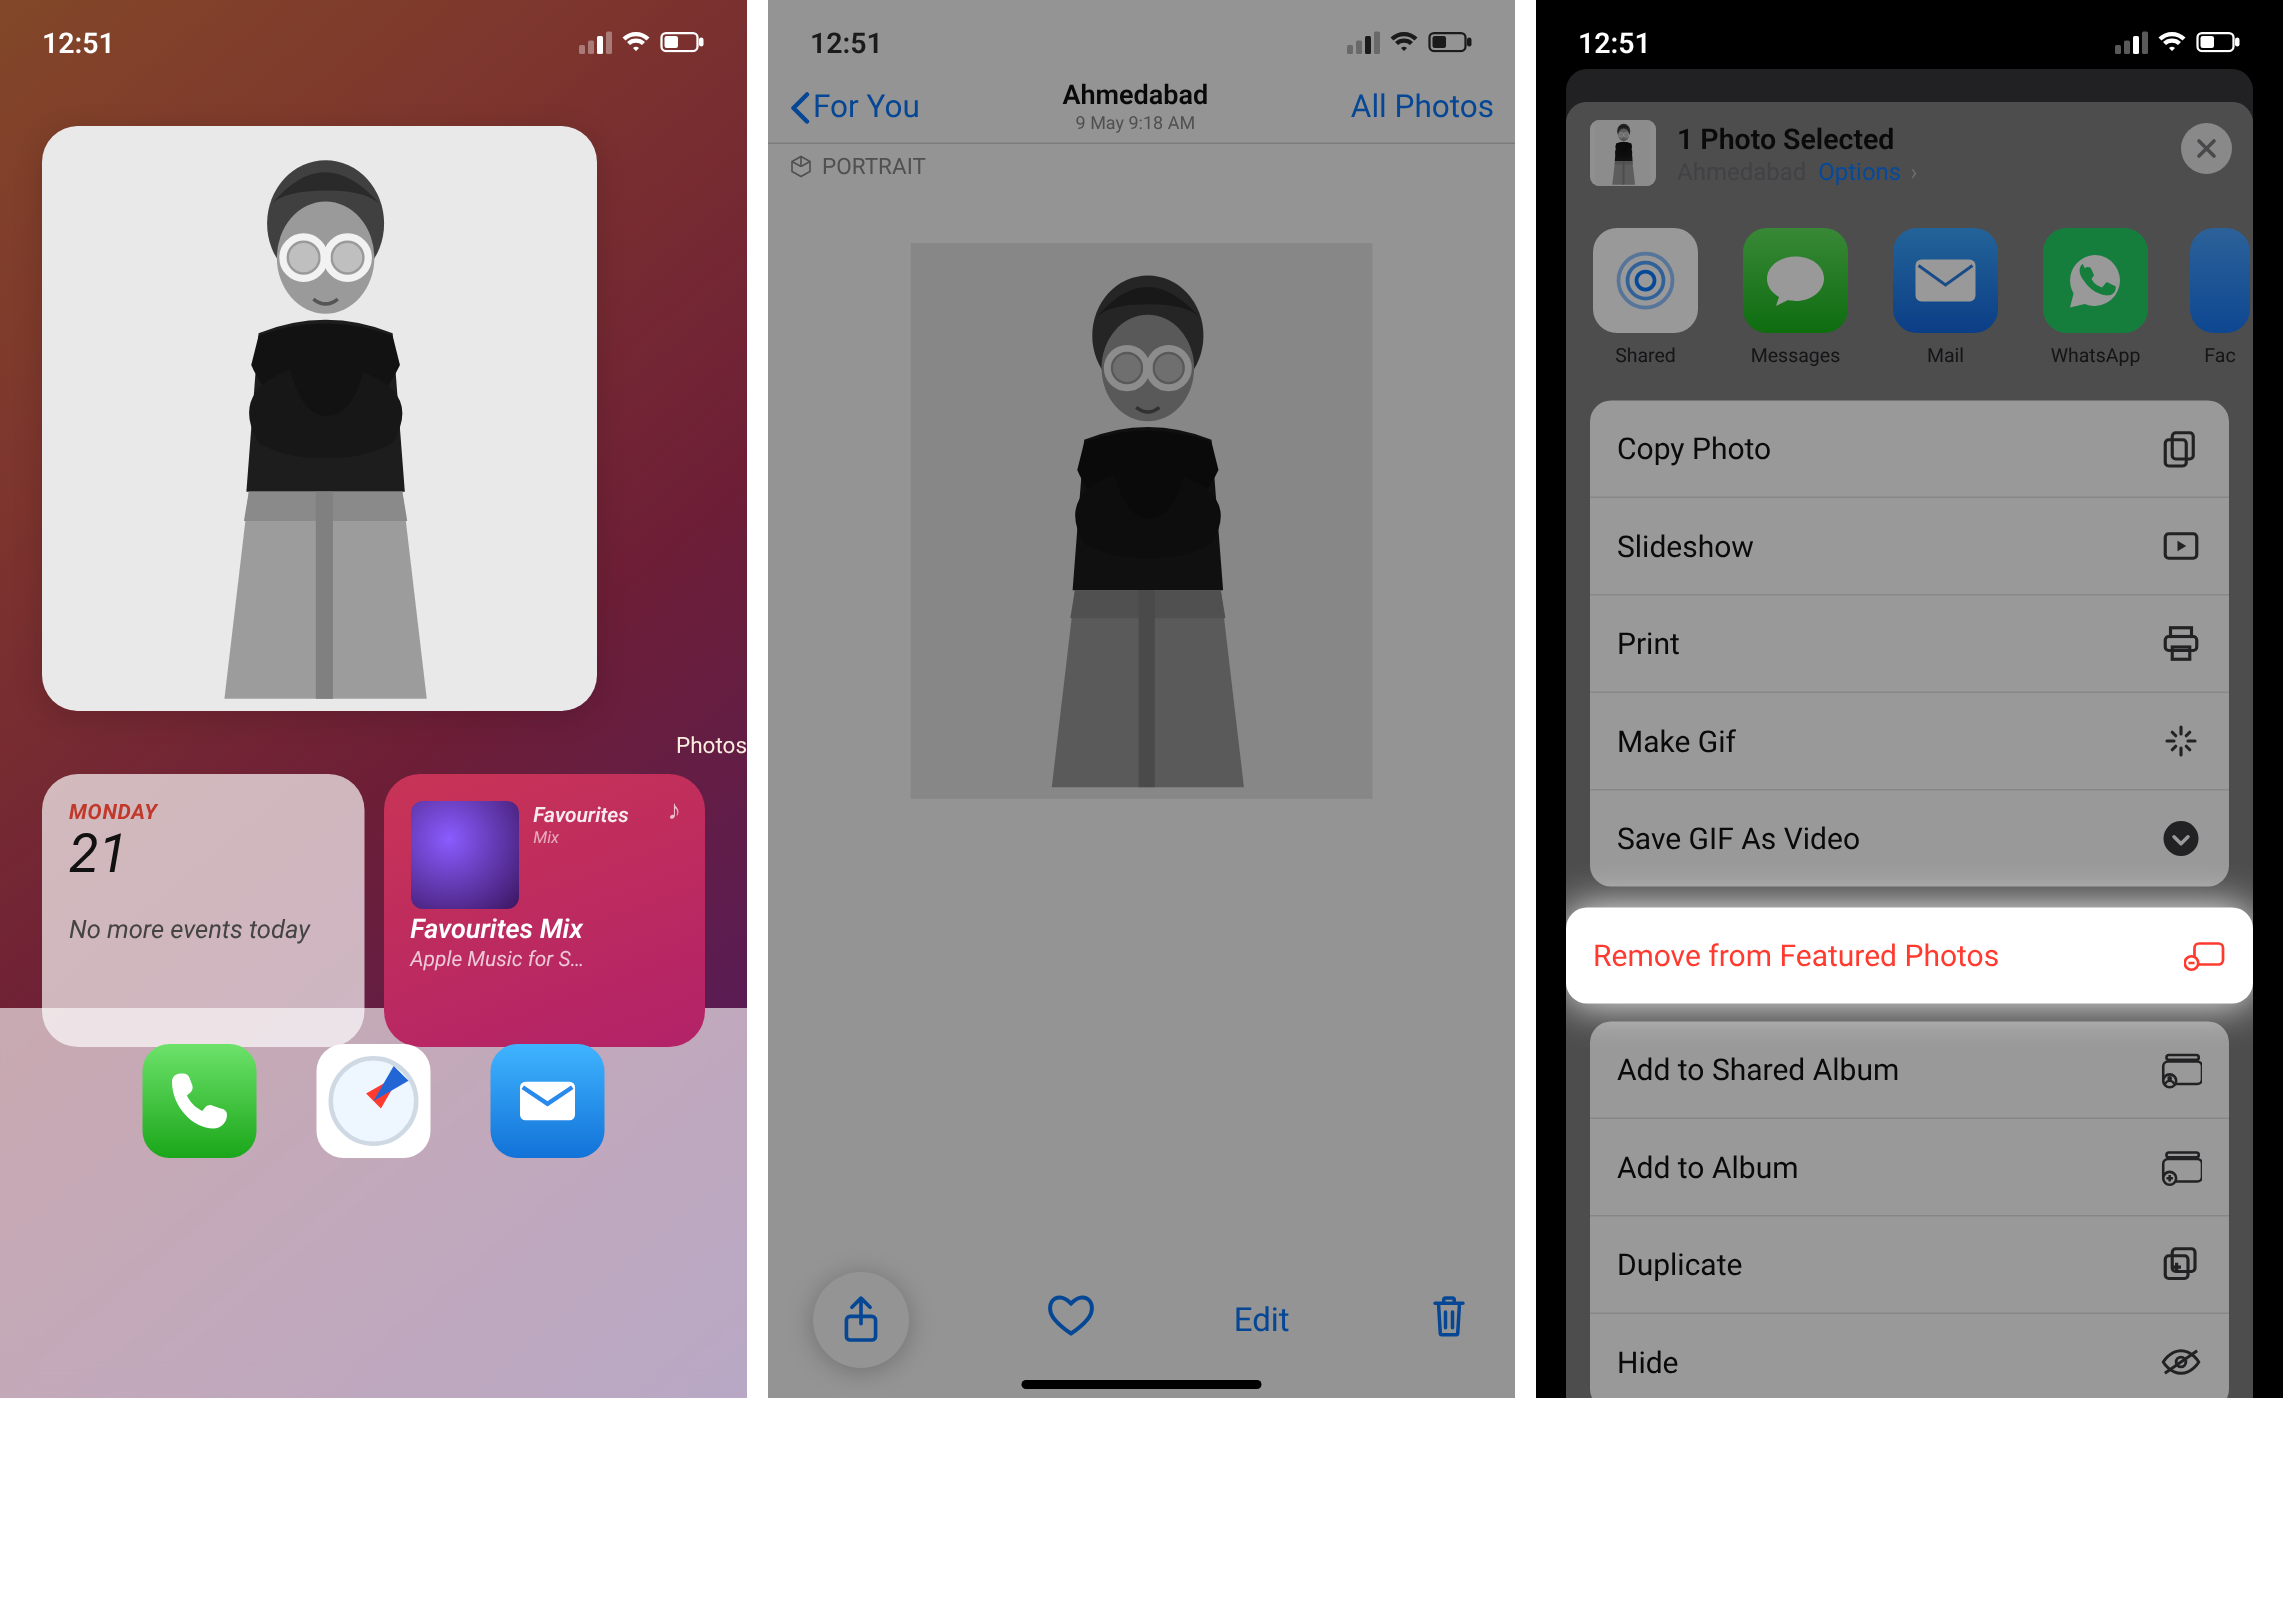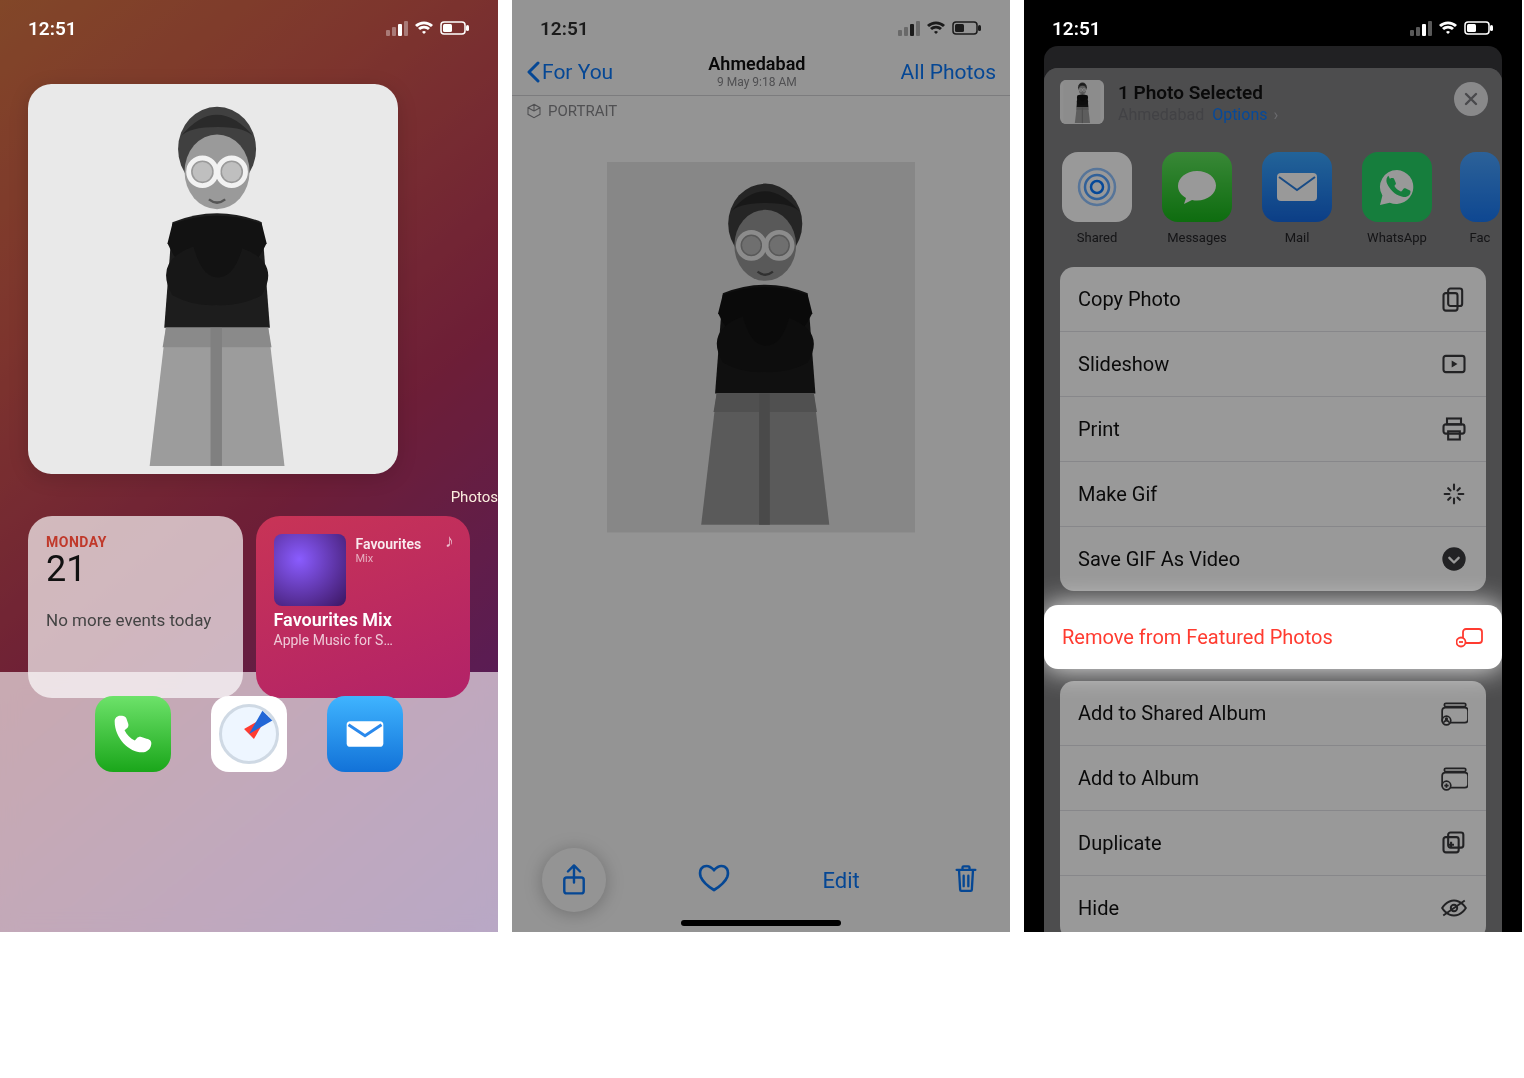--- a/index.html
+++ b/index.html
@@ -16,21 +16,21 @@
   .sig-bars span { width:4px; background:#fff; border-radius:1px; opacity:.35;}
   .sig-bars span:nth-child(1){height:6px;} .sig-bars span:nth-child(2){height:9px;} .sig-bars span:nth-child(3){height:12px;opacity:1;} .sig-bars span:nth-child(4){height:15px;opacity:.35;}
   .wifi-ic svg, .batt-ic svg { display:block; }
   .p2 .statusbar, .p3 .statusbar { color:#2b2b2b; }
   .p3 .statusbar { color:#fff; }
 
   .photos-widget { position:absolute; top:84px; left:28px; width:370px; height:390px; border-radius:24px; background:#e9e9e9; overflow:hidden; box-shadow: 0 4px 20px rgba(0,0,0,0.15); z-index:3;}
   .boy-svg { width:100%; height:100%; }
   .widget-app-label { position:absolute; top:488px; left:0; right:0; text-align:right; color:#fbeedf; font-size:15px; z-index:3; }
 
-  .small-widgets { position:absolute; top:516px; left:28px; right:28px; display:flex; gap:13px; z-index:3;}
+  .small-widgets { position:absolute; top:516px; left:28px; right:28px; display:flex; gap:13px; z-index:3;font-style:italic;}
   .sw { flex:1; height:182px; border-radius:24px; padding:18px; position:relative; overflow:hidden;}
   .calendar-w { background: rgba(255,255,255,0.68); }
   .cal-day { color:#c0392b; font-size:14px; font-weight:700; letter-spacing:.5px; }
   .cal-num { color:#111; font-size:36px; font-weight:400; margin-top:-2px;}
   .cal-msg { color:#444; font-size:17px; margin-top:20px; line-height:1.25;}
   .music-w { background: linear-gradient(160deg,#c83456,#b22268);}
   .music-w .art { width:72px; height:72px; border-radius:8px; background: radial-gradient(circle at 35% 35%, #8a5cff, #3b1560); }
   .music-w .fav-sm { color:#fff; font-size:14px; font-weight:600; margin-top:-70px; margin-left:82px; opacity:.9;}
   .music-w .mix-sm { color:#fff; font-size:11px; margin-left:82px; opacity:.6;}
   .music-w .title { color:#fff; font-size:18px; font-weight:600; margin-top:44px;}

